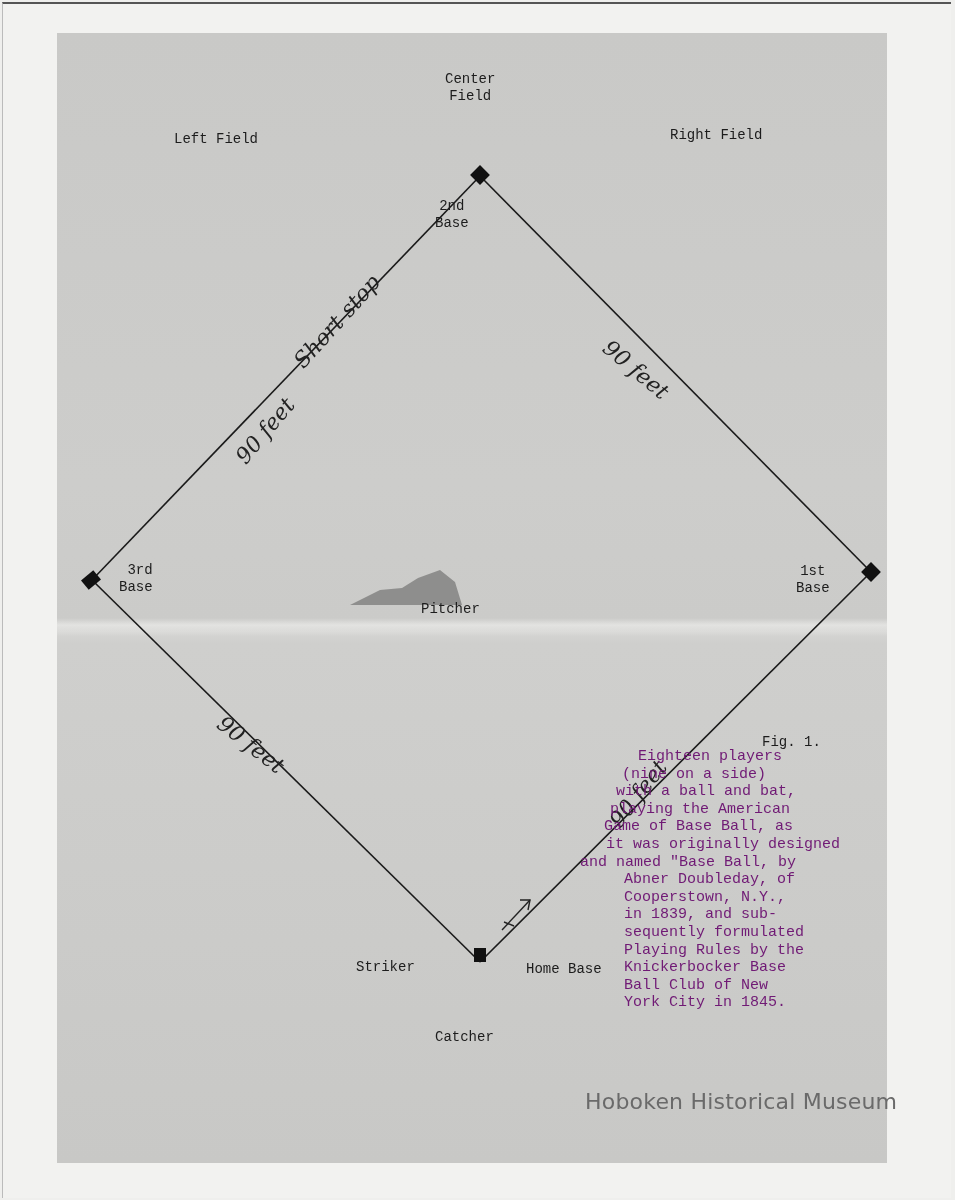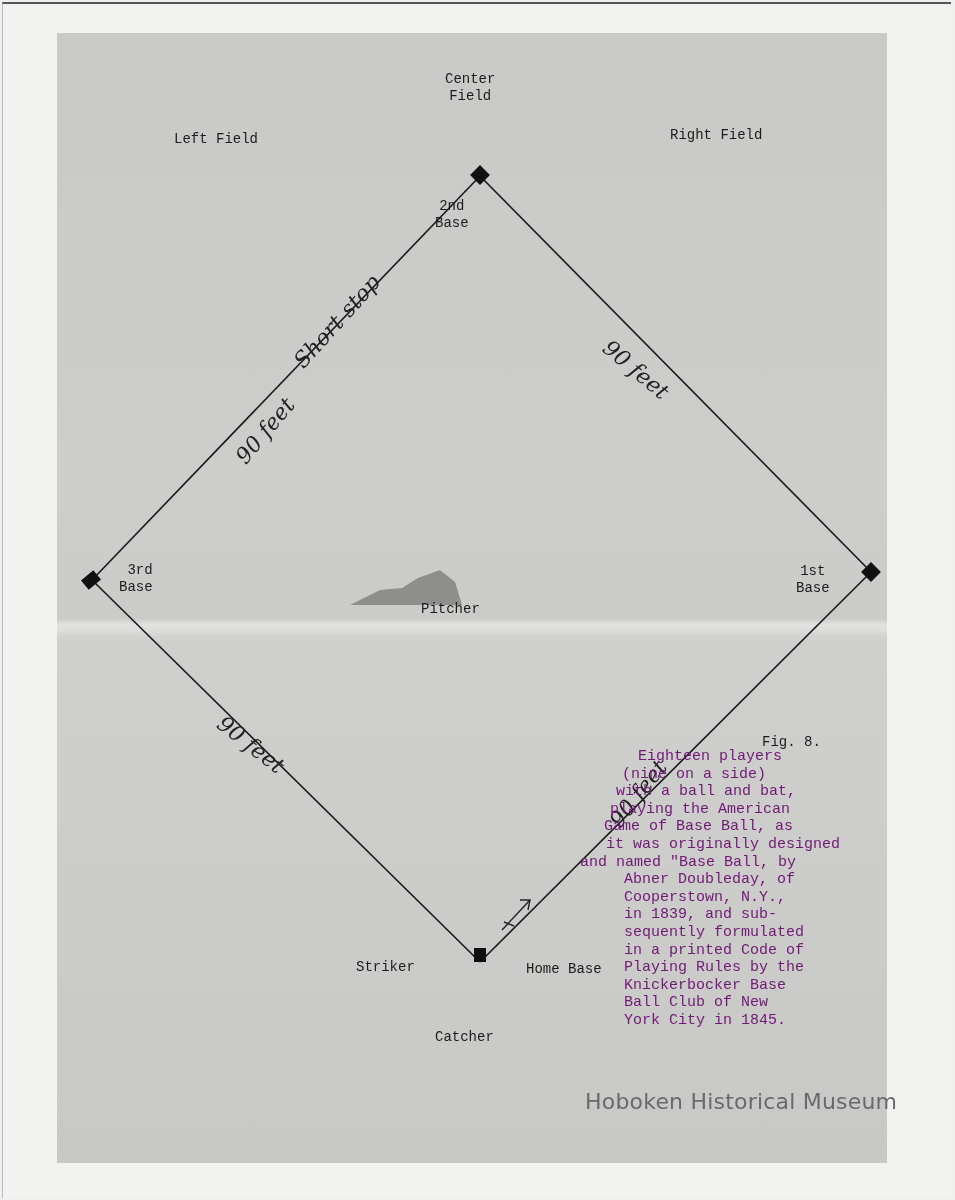--- a/index.html
+++ b/index.html
@@ -85,34 +85,33 @@
 <div class="lbl" style="left:356px; top:959px;">Striker</div>
 <div class="lbl" style="left:526px; top:961px;">Home Base</div>
 <div class="lbl" style="left:435px; top:1029px;">Catcher</div>
 
 <div class="hand" style="left:298px; top:352px; transform: rotate(-48deg);">Short stop</div>
 <div class="hand" style="left:240px; top:448px; transform: rotate(-50deg);">90 feet</div>
 <div class="hand" style="left:606px; top:332px; transform: rotate(40deg);">90 feet</div>
 <div class="hand" style="left:220px; top:708px; transform: rotate(38deg);">90 feet</div>
 <div class="hand" style="left:614px; top:812px; transform: rotate(-52deg);">90 feet</div>
 
-<div class="lbl" style="left:762px; top:734px;">Fig. 8.</div>
+<div class="lbl" style="left:762px; top:734px;">Fig. 1.</div>
 
 <div class="caption">
   <div style="padding-left:58px">Eighteen players</div>
   <div style="padding-left:42px">(nine on a side)</div>
   <div style="padding-left:36px">with a ball and bat,</div>
   <div style="padding-left:30px">playing the American</div>
   <div style="padding-left:24px">Game of Base Ball, as</div>
   <div style="padding-left:26px">it was originally designed</div>
   <div style="padding-left:0px">and named "Base Ball, by</div>
   <div style="padding-left:44px">Abner Doubleday, of</div>
   <div style="padding-left:44px">Cooperstown, N.Y.,</div>
   <div style="padding-left:44px">in 1839, and sub-</div>
   <div style="padding-left:44px">sequently formulated</div>
-  <div style="padding-left:44px">in a printed Code of</div>
   <div style="padding-left:44px">Playing Rules by the</div>
   <div style="padding-left:44px">Knickerbocker Base</div>
   <div style="padding-left:44px">Ball Club of New</div>
   <div style="padding-left:44px">York City in 1845.</div>
 </div>
 
 <div class="watermark">Hoboken Historical Museum</div>
 
 </body></html>

